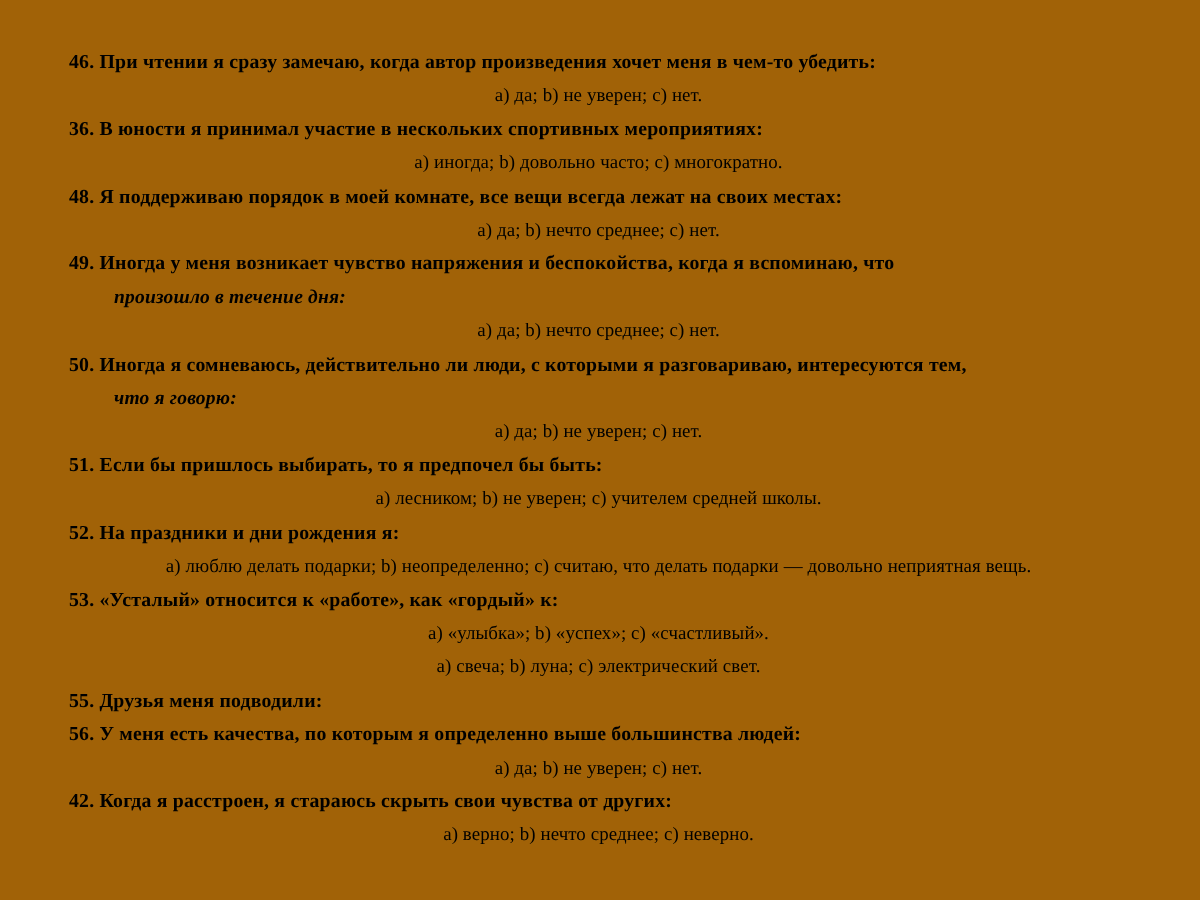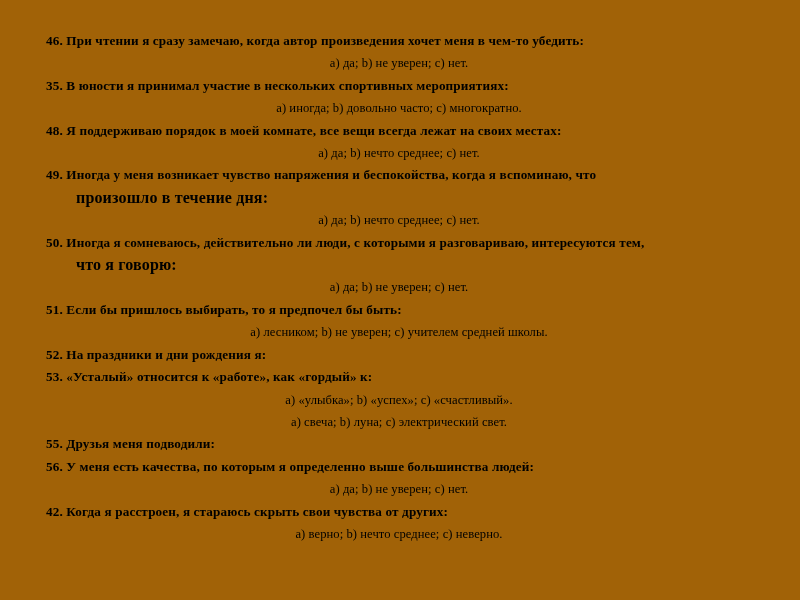--- a/index.html
+++ b/index.html
@@ -32,25 +32,26 @@
   }
   .q-line {
     font-weight: bold;
     font-size: 13.2px;
     line-height: 22.4px;
     letter-spacing: 0.01em;
     white-space: nowrap;
   }
   .q-cont {
     font-weight: bold;
-    font-size: 16px;
+    font-size: 13px;
     line-height: 22.4px;
     letter-spacing: 0.01em;
     padding-left: 30px;
     white-space: nowrap;
+    font-style: italic;
   }
   .a-line {
     font-weight: normal;
     font-size: 12.6px;
     line-height: 22.4px;
     letter-spacing: 0.005em;
     white-space: nowrap;
     text-align: center;
   }
   .num {
@@ -60,21 +61,21 @@
 </head>
 <body>
 
 <div class="page">
   <div class="qlist" id="question-list">
       <div class="item">
         <div class="q-line"><span class="num">46.</span> <span>При чтении я сразу замечаю, когда автор произведения хочет меня в чем-то убедить:</span></div>
         <div class="a-line">a) да; b) не уверен; c) нет.</div>
       </div>
       <div class="item">
-        <div class="q-line"><span class="num">35.</span> <span>В юности я принимал участие в нескольких спортивных мероприятиях:</span></div>
+        <div class="q-line"><span class="num">36.</span> <span>В юности я принимал участие в нескольких спортивных мероприятиях:</span></div>
         <div class="a-line">a) иногда; b) довольно часто; c) многократно.</div>
       </div>
       <div class="item">
         <div class="q-line"><span class="num">48.</span> <span>Я поддерживаю порядок в моей комнате, все вещи всегда лежат на своих местах:</span></div>
         <div class="a-line">a) да; b) нечто среднее; c) нет.</div>
       </div>
       <div class="item">
         <div class="q-line"><span class="num">49.</span> <span>Иногда у меня возникает чувство напряжения и беспокойства, когда я вспоминаю, что</span></div>
         <div class="q-cont">произошло в течение дня:</div>
         <div class="a-line">a) да; b) нечто среднее; c) нет.</div>
@@ -83,20 +84,21 @@
         <div class="q-line"><span class="num">50.</span> <span>Иногда я сомневаюсь, действительно ли люди, с которыми я разговариваю, интересуются тем,</span></div>
         <div class="q-cont">что я говорю:</div>
         <div class="a-line">a) да; b) не уверен; c) нет.</div>
       </div>
       <div class="item">
         <div class="q-line"><span class="num">51.</span> <span>Если бы пришлось выбирать, то я предпочел бы быть:</span></div>
         <div class="a-line">a) лесником; b) не уверен; c) учителем средней школы.</div>
       </div>
       <div class="item">
         <div class="q-line"><span class="num">52.</span> <span>На праздники и дни рождения я:</span></div>
+        <div class="a-line">a) люблю делать подарки; b) неопределенно; c) считаю, что делать подарки — довольно неприятная вещь.</div>
       </div>
       <div class="item">
         <div class="q-line"><span class="num">53.</span> <span>«Усталый» относится к «работе», как «гордый» к:</span></div>
         <div class="a-line">a) «улыбка»; b) «успех»; c) «счастливый».</div>
       </div>
       <div class="item">
         <div class="a-line">a) свеча; b) луна; c) электрический свет.</div>
       </div>
       <div class="item">
         <div class="q-line"><span class="num">55.</span> <span>Друзья меня подводили:</span></div>

